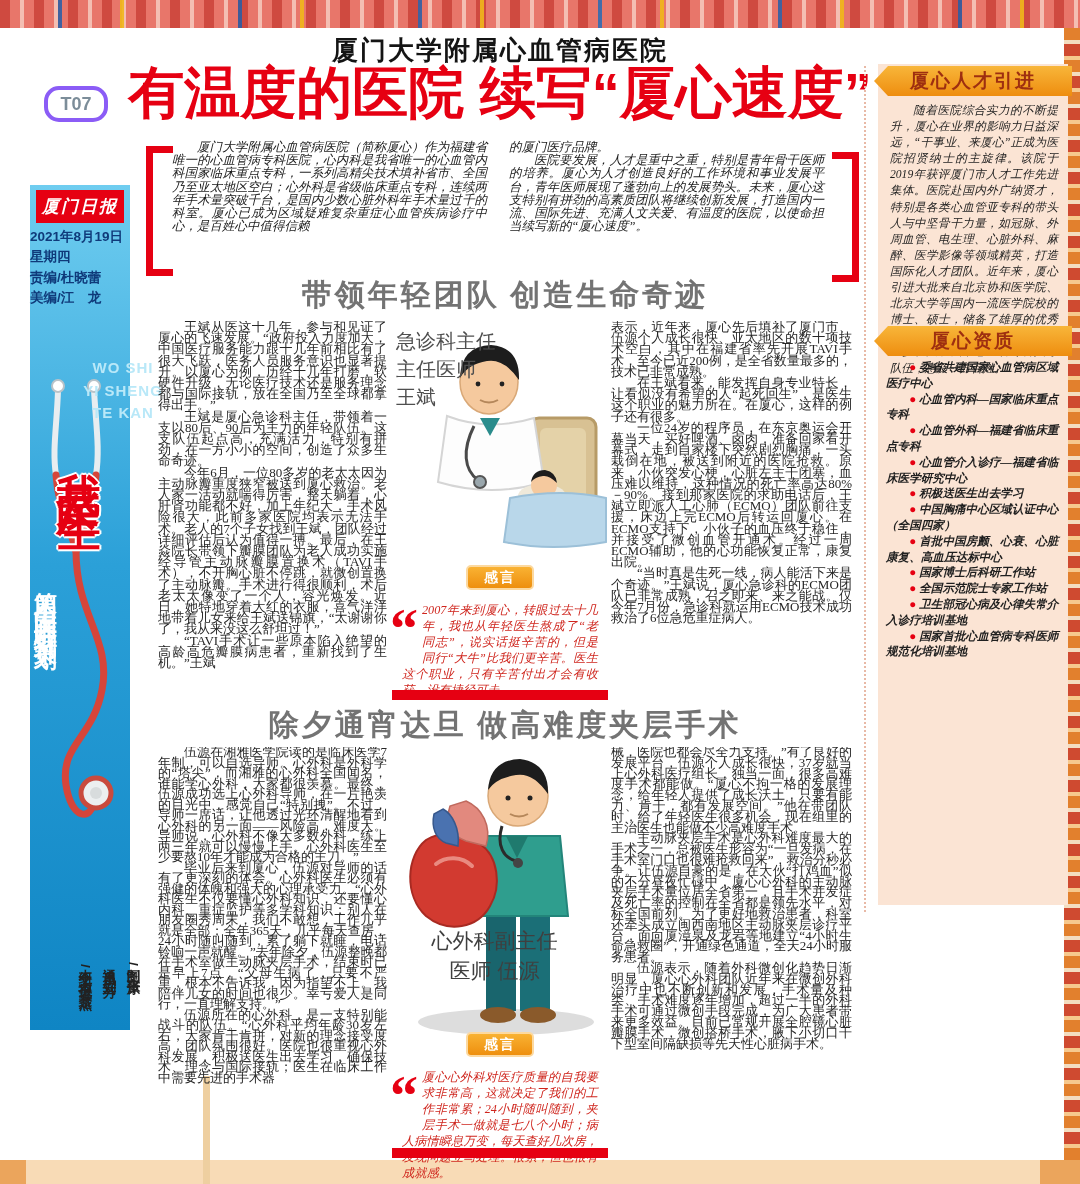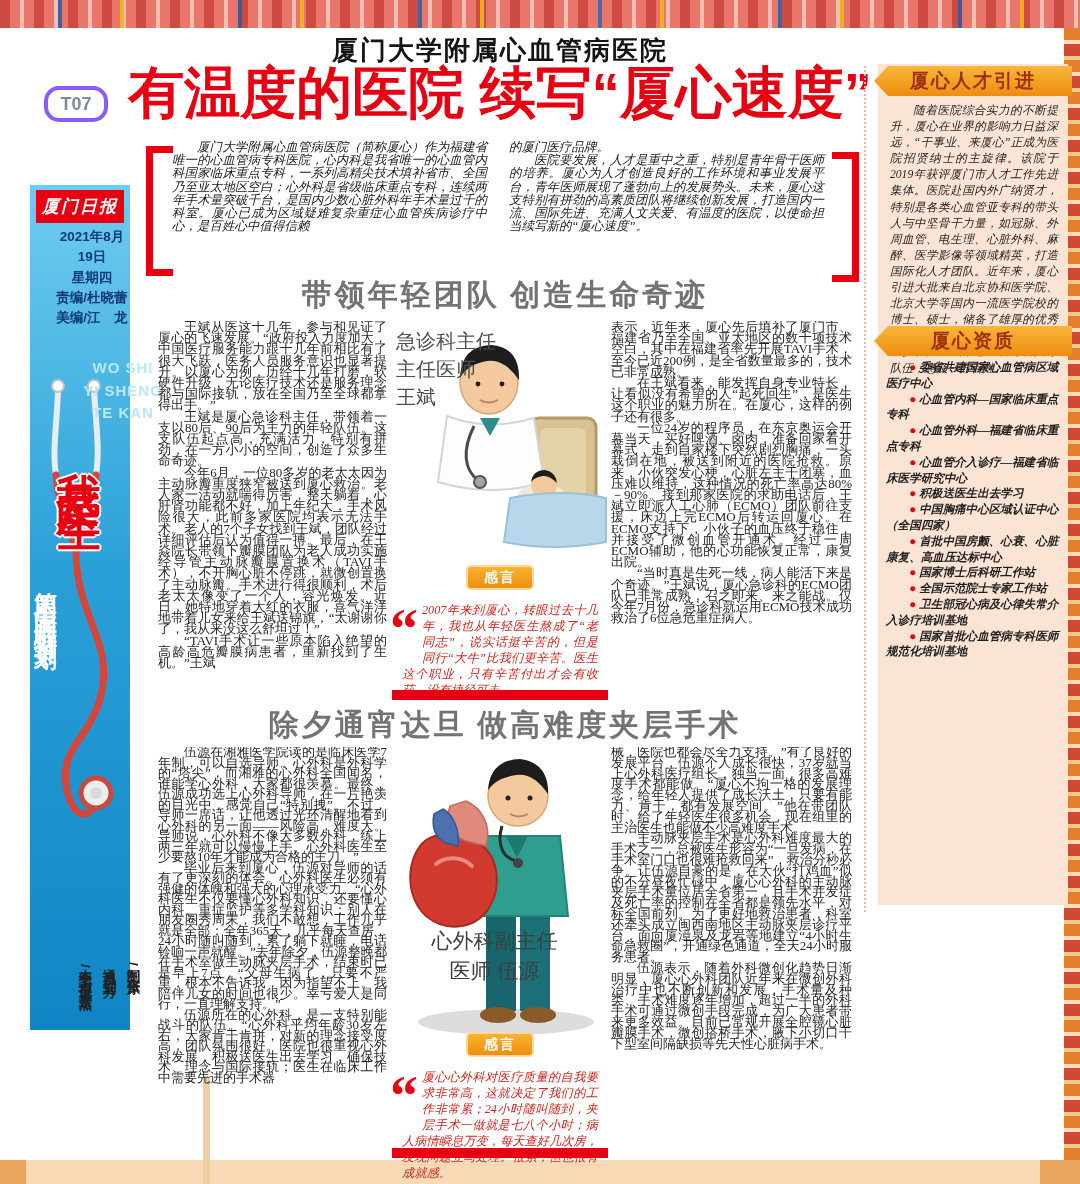--- a/index.html
+++ b/index.html
@@ -21,21 +21,21 @@
   
   .page-label{position:absolute;left:44px;top:86px;width:56px;height:28px;background:#fff;
     border:4px solid #8b5cf6;border-radius:15px;color:#7c8d99;font:bold 18px/28px "Liberation Sans",sans-serif;
     text-align:center;}
 
   
   .sidebar{position:absolute;left:30px;top:185px;width:100px;height:845px;
     background:linear-gradient(180deg,#6fcdf0 0%,#2ba0d8 45%,#0f85c4 100%);}
   .masthead-logo{margin:5px 6px 0 6px;height:33px;background:#e60012;color:#fff;
     font:bold italic 17px/33px "Liberation Serif",serif;text-align:center;letter-spacing:2px;}
-  .mast-dates{margin-top:4px;color:#0f3a7a;font:bold 13.5px/1.5 "Liberation Sans",sans-serif;text-align:center;padding-left:24px;}
+  .mast-dates{margin-top:4px;color:#0f3a7a;font:bold 13.5px/1.5 "Liberation Sans",sans-serif;text-align:left;}
   .pinyin{position:absolute;left:0;top:172px;width:100%;text-align:center;color:#b9e8f8;
     font:bold 15px/1.5 "Liberation Sans",sans-serif;letter-spacing:1px;padding-left:43px;}
   .series-title{position:absolute;left:26px;top:252px;writing-mode:vertical-rl;
     font:bold 44px/1 "Liberation Serif",serif;color:#e60012;letter-spacing:12px;
     text-shadow:-2px 0 #fff,2px 0 #fff,0 -2px #fff,0 2px #fff,-1px -1px #fff,1px 1px #fff,-1px 1px #fff,1px -1px #fff;}
   .series-subtitle{position:absolute;left:4px;top:388px;writing-mode:vertical-rl;
     font:bold 23px/1 "Liberation Sans",sans-serif;color:#ffffff;letter-spacing:5px;}
   .steth{position:absolute;left:0;top:0;width:100px;height:845px;pointer-events:none;}
 
   
@@ -185,21 +185,21 @@
   </ul>
 
   <div class="art-title t1">带领年轻团队  创造生命奇迹</div>
   <div class="bodycol a1l">
     <p>王斌从医这十几年，参与和见证了厦心的飞速发展。“政府投入力度加大，中国医疗服务能力跟十几年前相比有了很大飞跃，医务人员服务意识也显著提升。以厦心为例，历经十几年打磨，软硬件升级，无论医疗技术还是服务理念都与国际接轨，放在全国乃至全球都拿得出手。”</p>
     <p>王斌是厦心急诊科主任，带领着一支以80后、90后为主力的年轻队伍。这支队伍起点高，充满活力，特别有拼劲，在一方小小的空间，创造了众多生命奇迹。</p>
     <p>今年6月，一位80多岁的老太太因为主动脉瓣重度狭窄被送到厦心救治。老人家一活动就喘得厉害，整天躺着，心肝肾功能都不好，加上年纪大，手术风险很大，此前多家医院均表示无法手术。老人的7个子女找到王斌，团队经过详细评估后认为值得一搏。最后，在王焱院长带领下瓣膜团队为老人成功实施经导管主动脉瓣膜置换术（TAVI手术），不开胸心脏不停跳，就微创置换了主动脉瓣。手术进行得很顺利，术后老太太像变了一个人，容光焕发。近日，她特地穿着大红的衣服，喜气洋洋地带着儿女来给王斌送锦旗，“太谢谢你了，我从来没这么舒坦过！”</p>
     <p>“TAVI手术让一些原本陷入绝望的高龄高危瓣膜病患者，重新找到了生机。”王斌</p>
   </div>
   <div class="bodycol a1r">
-    <p class="cont">表示，近年来，厦心先后填补了厦门市、福建省乃至全国、亚太地区的数十项技术空白，其中在福建省率先开展TAVI手术，至今已近200例，是全省数量最多的，技术已非常成熟。</p>
+    <p class="cont">表示，近年来，厦心先后填补了厦门市、伍源个人成长很快、亚太地区的数十项技术空白，其中在福建省率先开展TAVI手术，至今已近200例，是全省数量最多的，技术已非常成熟。</p>
     <p>在王斌看来，能发挥自身专业特长，让看似没有希望的人“起死回生”，是医生这个职业的魅力所在。在厦心，这样的例子还有很多。</p>
     <p>一位24岁的程序员，在东京奥运会开幕当天，买好啤酒、卤肉，准备回家看开幕式，走到自家楼下突然剧烈胸痛，一头栽倒在地，被送到附近的医院抢救。原来，小伙突发心梗，心脏左主干闭塞，血压难以维持，这种情况的死亡率高达80%－90%。接到那家医院的求助电话后，王斌立即派人工心肺（ECMO）团队前往支援，床边上完ECMO后转运回厦心。在ECMO支持下，小伙子的血压终于稳住，并接受了微创血管开通术。经过一周ECMO辅助，他的心功能恢复正常，康复出院。</p>
     <p>“当时真是生死一线，病人能活下来是个奇迹。”王斌说，厦心急诊科的ECMO团队已非常成熟，召之即来、来之能战。仅今年7月份，急诊科就运用ECMO技术成功救治了6位急危重症病人。</p>
   </div>
 
   <div class="fig1-caption">
     <span style="display:block">急诊科主任</span>
     <span style="display:block">主任医师</span>
     <span style="display:block">王斌</span>
   </div>

